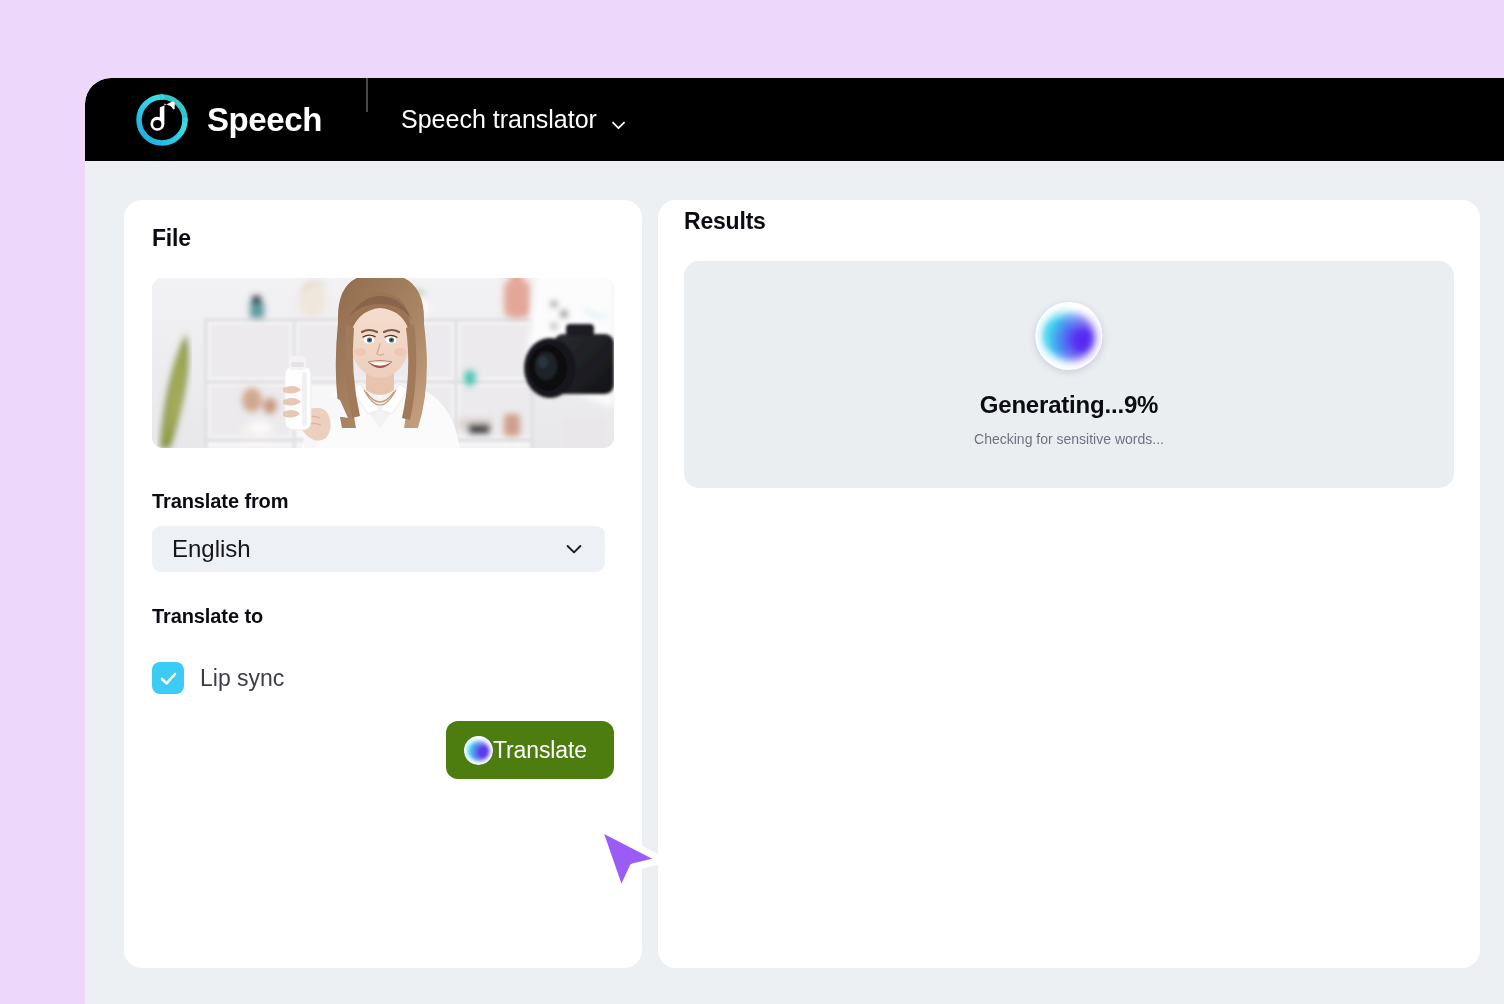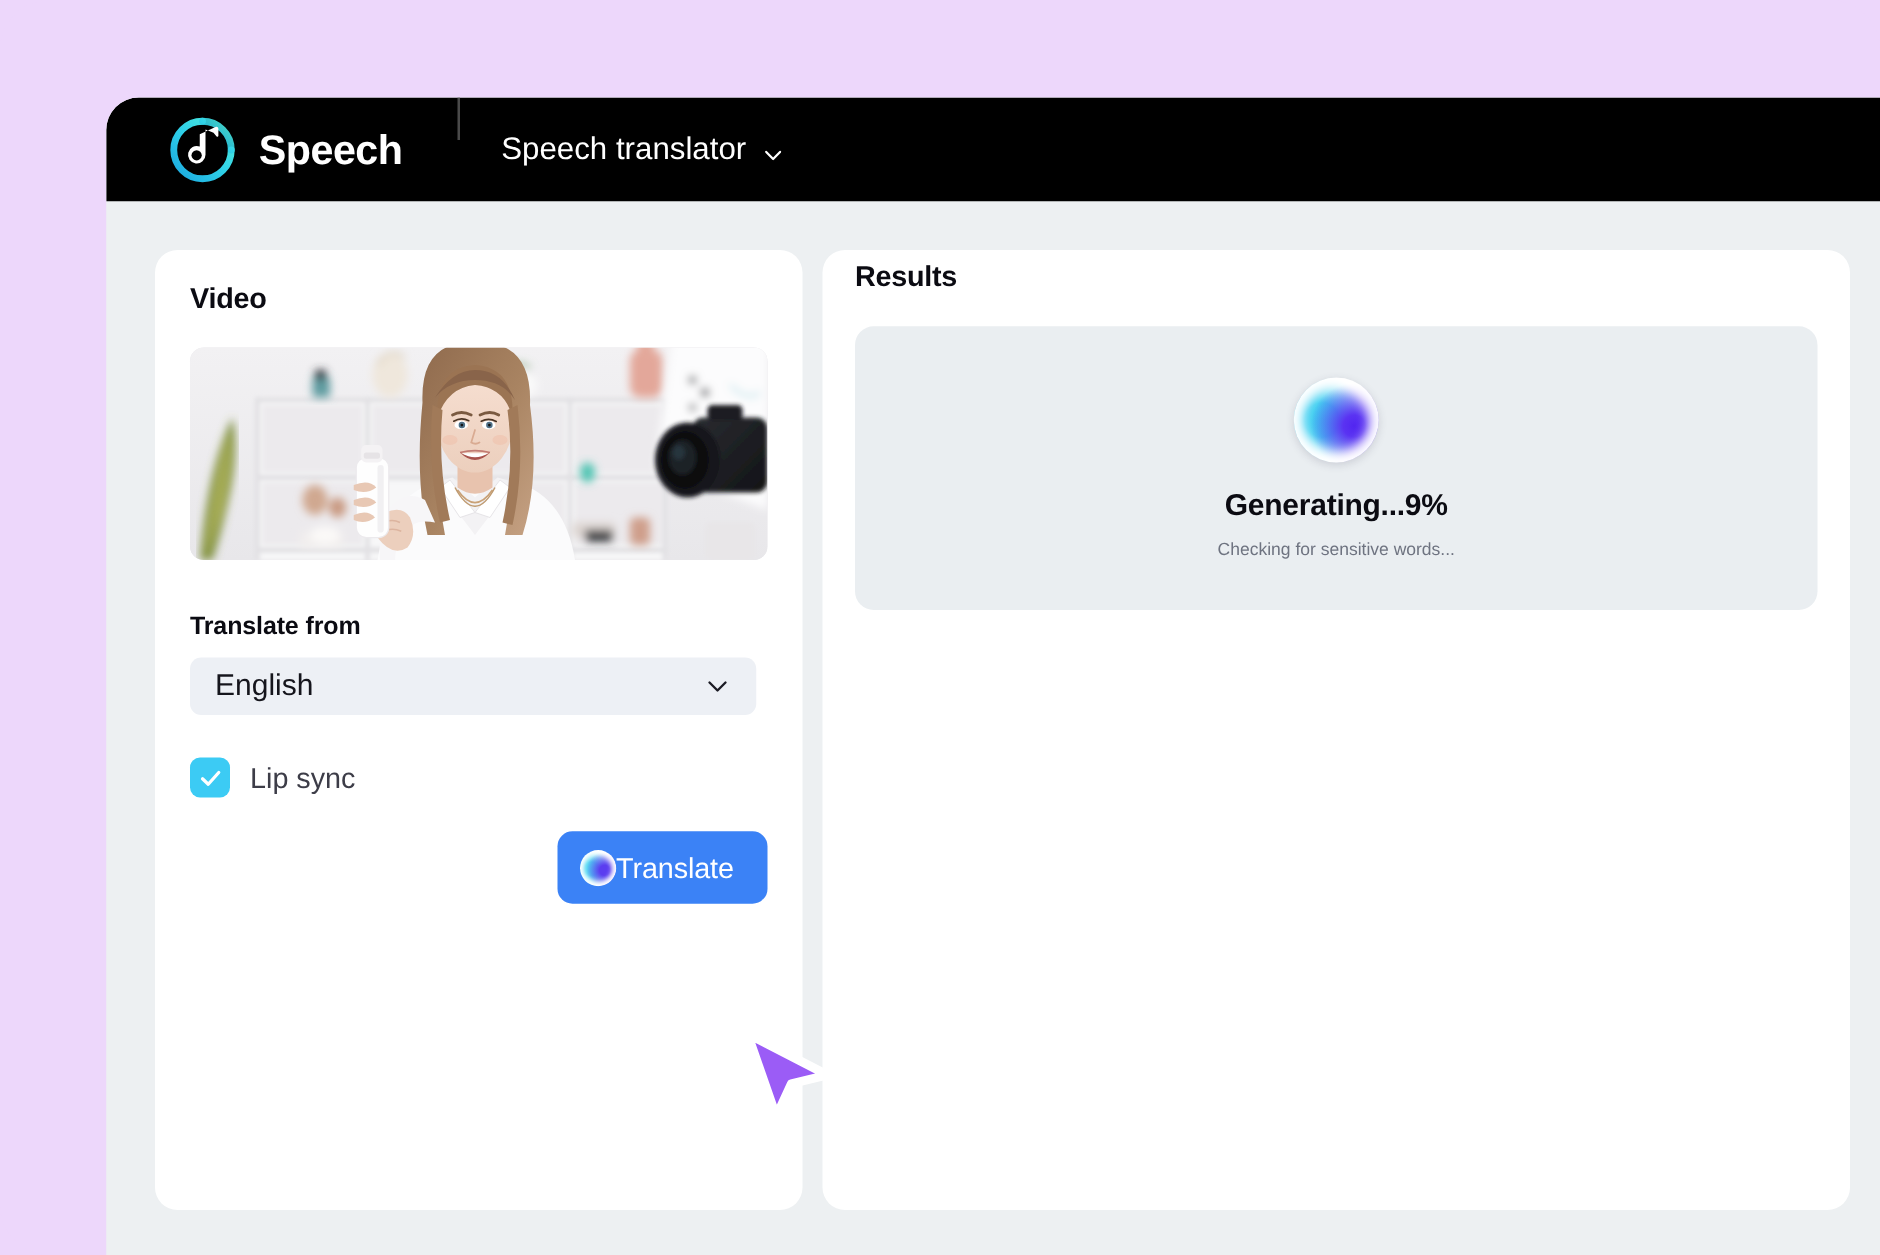--- a/index.html
+++ b/index.html
@@ -196,21 +196,21 @@
 
   
   #translate-row {
     margin-top: 27px;
     display: flex;
     justify-content: flex-end;
     padding-right: 0px;
   }
 
   #translate-button {
-    background: #3b82f6;
+    background: #4d7c0f;
     border: none;
     border-radius: 12px;
     height: 58px;
     padding: 0 27px 0 18px;
     display: flex;
     align-items: center;
     cursor: pointer;
   }
 
   #translate-button .btn-label {
@@ -319,21 +319,21 @@
           <path d="M3.5 6.5 L10 13.2 L16.5 6.5" fill="none" stroke="#ffffff" stroke-width="2.1" stroke-linecap="round" stroke-linejoin="round"></path>
         </svg>
       </span>
     </div>
   </div>
 
   <div id="main">
 
     <div class="card" id="file-card">
 
-      <div class="card-title">Video</div>
+      <div class="card-title">File</div>
 
       <div id="thumbnail">
         <svg viewBox="0 0 462 170" preserveAspectRatio="xMidYMid slice" xmlns="http://www.w3.org/2000/svg">
           <defs>
             <linearGradient id="wallG" x1="0" y1="0" x2="0" y2="1">
               <stop offset="0%" stop-color="#f2f1f3"></stop>
               <stop offset="100%" stop-color="#e8e7ea"></stop>
             </linearGradient>
             <linearGradient id="hairG" x1="0" y1="0" x2="1" y2="1">
               <stop offset="0%" stop-color="#8f6a4d"></stop>
@@ -490,20 +490,21 @@
       <div class="field-label" id="label-from">Translate from</div>
       <div class="select-box">
         <span class="select-value">English</span>
         <span class="chev">
           <svg viewBox="0 0 20 20" xmlns="http://www.w3.org/2000/svg">
             <path d="M3.6 7 L10 13.4 L16.4 7" fill="none" stroke="#1b1b23" stroke-width="1.9" stroke-linecap="round" stroke-linejoin="round"></path>
           </svg>
         </span>
       </div>
 
+      <div class="field-label" id="label-to">Translate to</div>
 
       <div id="lipsync-row">
         <span class="checkbox">
           <svg viewBox="0 0 21 21" xmlns="http://www.w3.org/2000/svg">
             <path d="M4 11 L8.6 15.4 L17 6" fill="none" stroke="#ffffff" stroke-width="2.6" stroke-linecap="round" stroke-linejoin="round"></path>
           </svg>
         </span>
         <span class="checkbox-label">Lip sync</span>
       </div>
 

